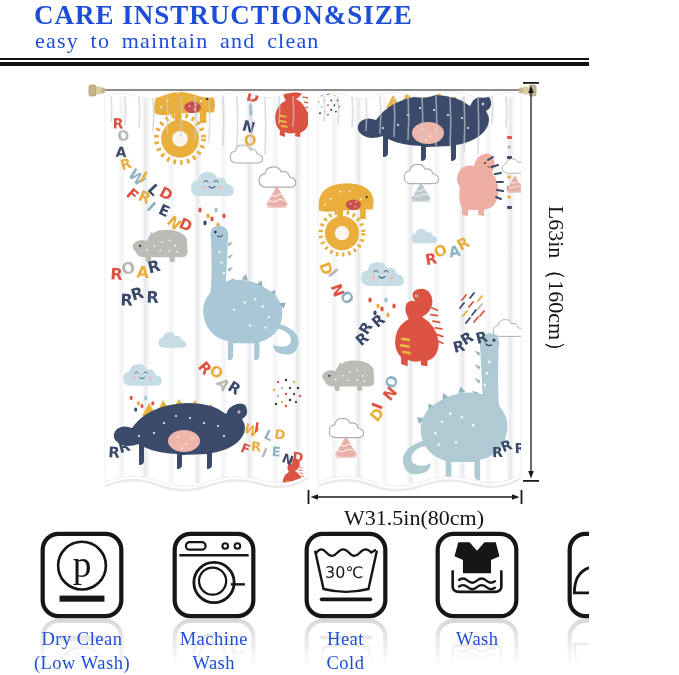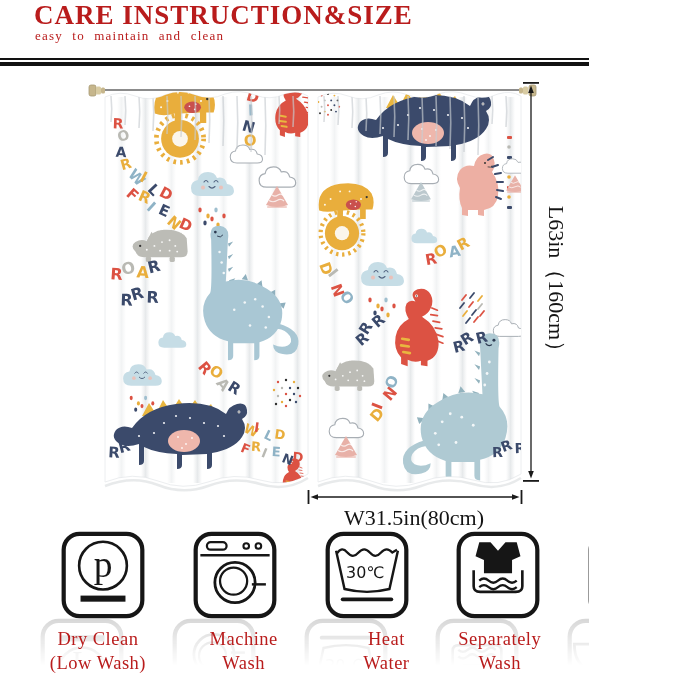--- a/index.html
+++ b/index.html
@@ -1,26 +1,26 @@
 <!DOCTYPE html>
 <html><head>
 <meta charset="utf-8">
 <style>
   html,body{margin:0;padding:0;background:#fff}
   .page{position:relative;width:589px;height:675px;background:#fff;overflow:hidden;
-        font-family:"Liberation Serif",serif;color:#b91c1c}
+        font-family:"Liberation Serif",serif;color:#1d4ed8}
   .title{position:absolute;left:34px;top:0;font-size:27px;font-weight:600;letter-spacing:1px;white-space:nowrap}
-  .subtitle{position:absolute;left:35px;top:28px;font-size:13px;letter-spacing:1.2px;word-spacing:5px;white-space:nowrap}
+  .subtitle{position:absolute;left:35px;top:28px;font-size:22px;letter-spacing:1.2px;word-spacing:5px;white-space:nowrap}
   .divider{position:absolute;left:0;top:58px;width:620px}
   .divider .thin{height:2px;background:#121212}
   .divider .thick{height:4px;background:#121212;margin-top:2px}
   .curtain-svg{position:absolute;left:88px;top:78px}
   .care-row{position:absolute;left:0;top:531px;width:679px;box-sizing:border-box;
             display:flex;justify-content:space-between;padding:0 6px 0 18px}
-  .care-cell{position:relative;width:128px;display:flex;flex-direction:column;align-items:flex-end}
+  .care-cell{position:relative;width:128px;display:flex;flex-direction:column;align-items:center}
   .care-fig{width:86px;height:88px}
   .care-fig.mirror{position:absolute;top:87px;left:50%;margin-left:-43px;transform:scaleY(-1);opacity:.2;
      -webkit-mask-image:linear-gradient(to top,rgba(0,0,0,.85),transparent 55%);
      mask-image:linear-gradient(to top,rgba(0,0,0,.85),transparent 55%)}
   .care-label{position:relative;z-index:1;margin-top:8px;font-size:18.5px;line-height:1.32;
               text-align:center;letter-spacing:.5px;white-space:nowrap}
   svg text{user-select:none}
 </style>
 </head>
 <body>
@@ -615,32 +615,31 @@
     </div>
     <div class="care-cell">
       <svg class="care-fig" viewBox="0 0 90 94">
           <use href="#ci-cold"></use>
         </svg>
       <svg class="care-fig mirror" viewBox="0 0 90 94">
           <use href="#ci-cold"></use>
         </svg>
       <div class="care-label">
         <div>Heat</div>
-        <div>Water</div>
+        <div>Cold</div>
       </div>
     </div>
     <div class="care-cell">
       <svg class="care-fig" viewBox="0 0 90 94">
           <use href="#ci-sep"></use>
         </svg>
       <svg class="care-fig mirror" viewBox="0 0 90 94">
           <use href="#ci-sep"></use>
         </svg>
       <div class="care-label">
-        <div>Separately</div>
         <div>Wash</div>
       </div>
     </div>
     <div class="care-cell">
       <svg class="care-fig" viewBox="0 0 90 94">
           <use href="#ci-iron"></use>
         </svg>
       <svg class="care-fig mirror" viewBox="0 0 90 94">
           <use href="#ci-iron"></use>
         </svg>

